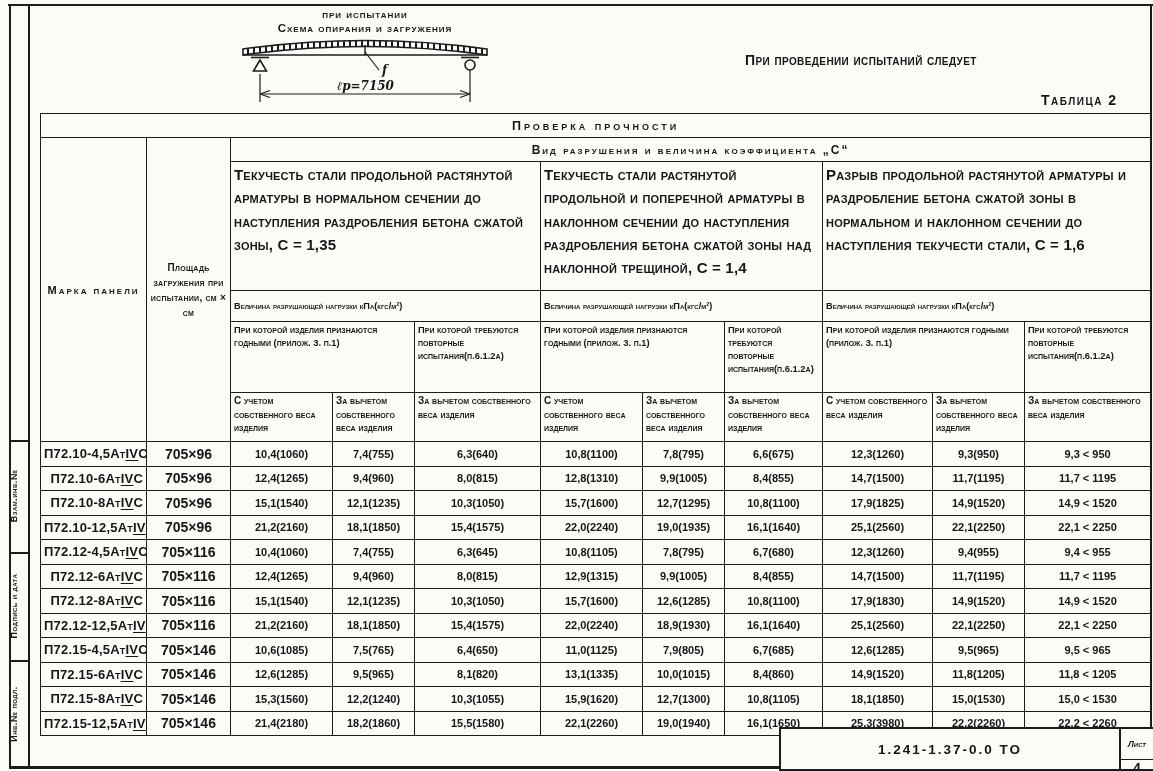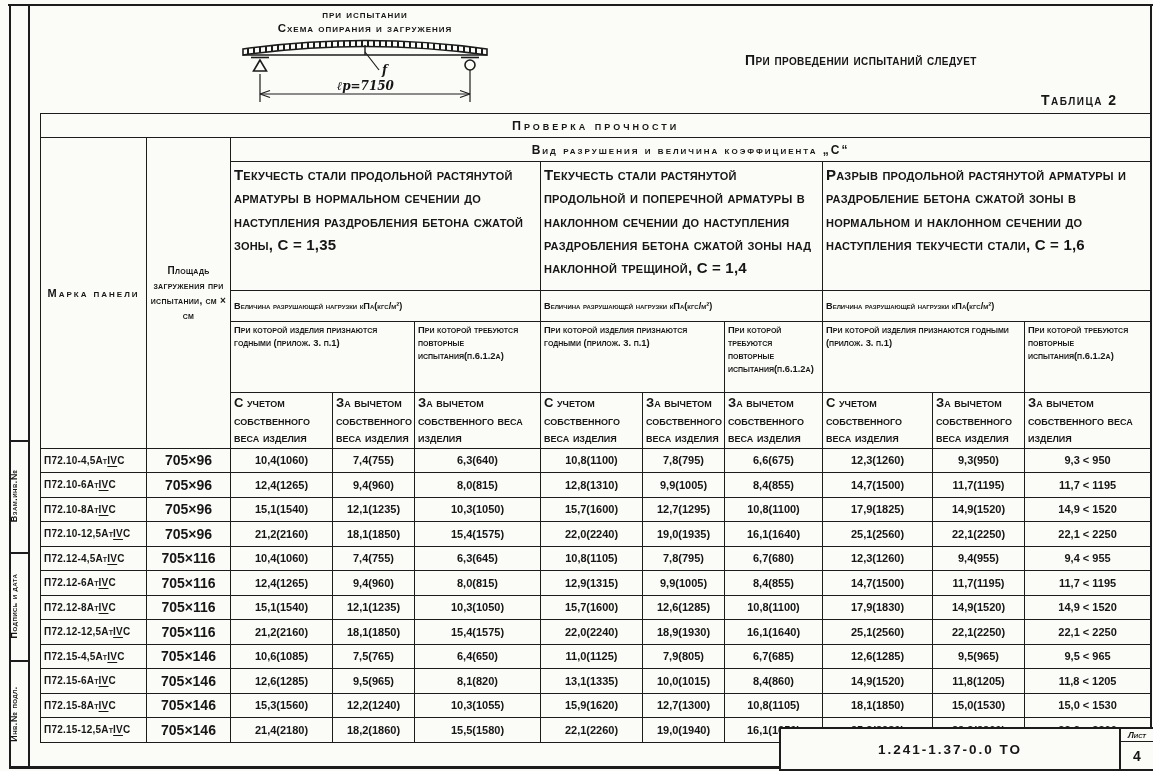--- a/index.html
+++ b/index.html
@@ -19,31 +19,31 @@
   
   table.main{position:absolute;left:40px;top:113px;width:1110px;border-collapse:collapse;table-layout:fixed;}
   table.main td{border:1.6px solid #1c1c1c;padding:1px 3px;font-weight:700;color:#161616;overflow:hidden;}
   td.tbl-title{height:21px;text-align:center;font-size:12.5px;letter-spacing:3px;}
   td.tbl-sub{height:21px;text-align:center;font-size:12px;letter-spacing:2px;}
   td.mark-h{text-align:center;font-size:11px;letter-spacing:2px;}
   td.area-h{text-align:center;font-size:10px;letter-spacing:.3px;line-height:1.5;}
   td.desc{height:126px;vertical-align:top;font-size:15px;line-height:1.55;letter-spacing:.2px;padding:6px 7px;margin-top:32px;}
   td.load{height:28px;text-align:left;font-size:9.2px;letter-spacing:0;white-space:nowrap;vertical-align:middle;padding:1px 2px;}
   td.acc{height:68px;vertical-align:top;font-size:9.4px;line-height:1.4;padding:3px 4px;}
-  td.wgt{height:46px;vertical-align:top;font-size:13px;line-height:1.35;padding:2px 3px;margin-top:16px;}
-  td.mark{font-size:10px;text-align:left;white-space:nowrap;letter-spacing:.2px;}
+  td.wgt{height:46px;vertical-align:top;font-size:10px;line-height:1.35;padding:2px 3px;margin-top:16px;}
+  td.mark{font-size:13px;text-align:right;white-space:nowrap;letter-spacing:.2px;}
   td.area{font-size:14px;text-align:center;white-space:nowrap;}
   td.val{font-size:11px;text-align:center;white-space:nowrap;}
   tr.data-row td{height:21.5px;}
   .rom{text-decoration:underline;text-underline-offset:2px;}
   
   .tblock{position:absolute;left:779px;top:727px;width:372px;height:40px;border:2.2px solid #1c1c1c;display:flex;background:#fbfbf7;}
   .tblock .code{flex:1;display:flex;align-items:center;justify-content:center;font-size:13.5px;font-weight:700;letter-spacing:2px;border-radius:15px;}
   .tblock .sheet{width:32px;border-left:2.2px solid #1c1c1c;display:flex;flex-direction:column;}
-  .tblock .sheet .lbl{font-size:8.5px;font-weight:700;text-align:center;border-bottom:1.6px solid #1c1c1c;padding:1px 0;font-style:italic;}
+  .tblock .sheet .lbl{font-size:8.5px;font-weight:700;text-align:center;border-bottom:1.6px solid #1c1c1c;padding:10px 0;font-style:italic;}
   .tblock .sheet .num{flex:1;display:flex;align-items:center;justify-content:center;font-size:14px;font-weight:700;}
 </style>
 </head>
 <body>
 
 <div class="page">
 
   <div class="line" style="left:8px;top:4px;width:1145px;height:1.5px;"></div>
   <div class="line" style="left:9px;top:4px;width:1.5px;height:764px;"></div>
   <div class="line" style="left:28px;top:4px;width:1.5px;height:764px;"></div>

